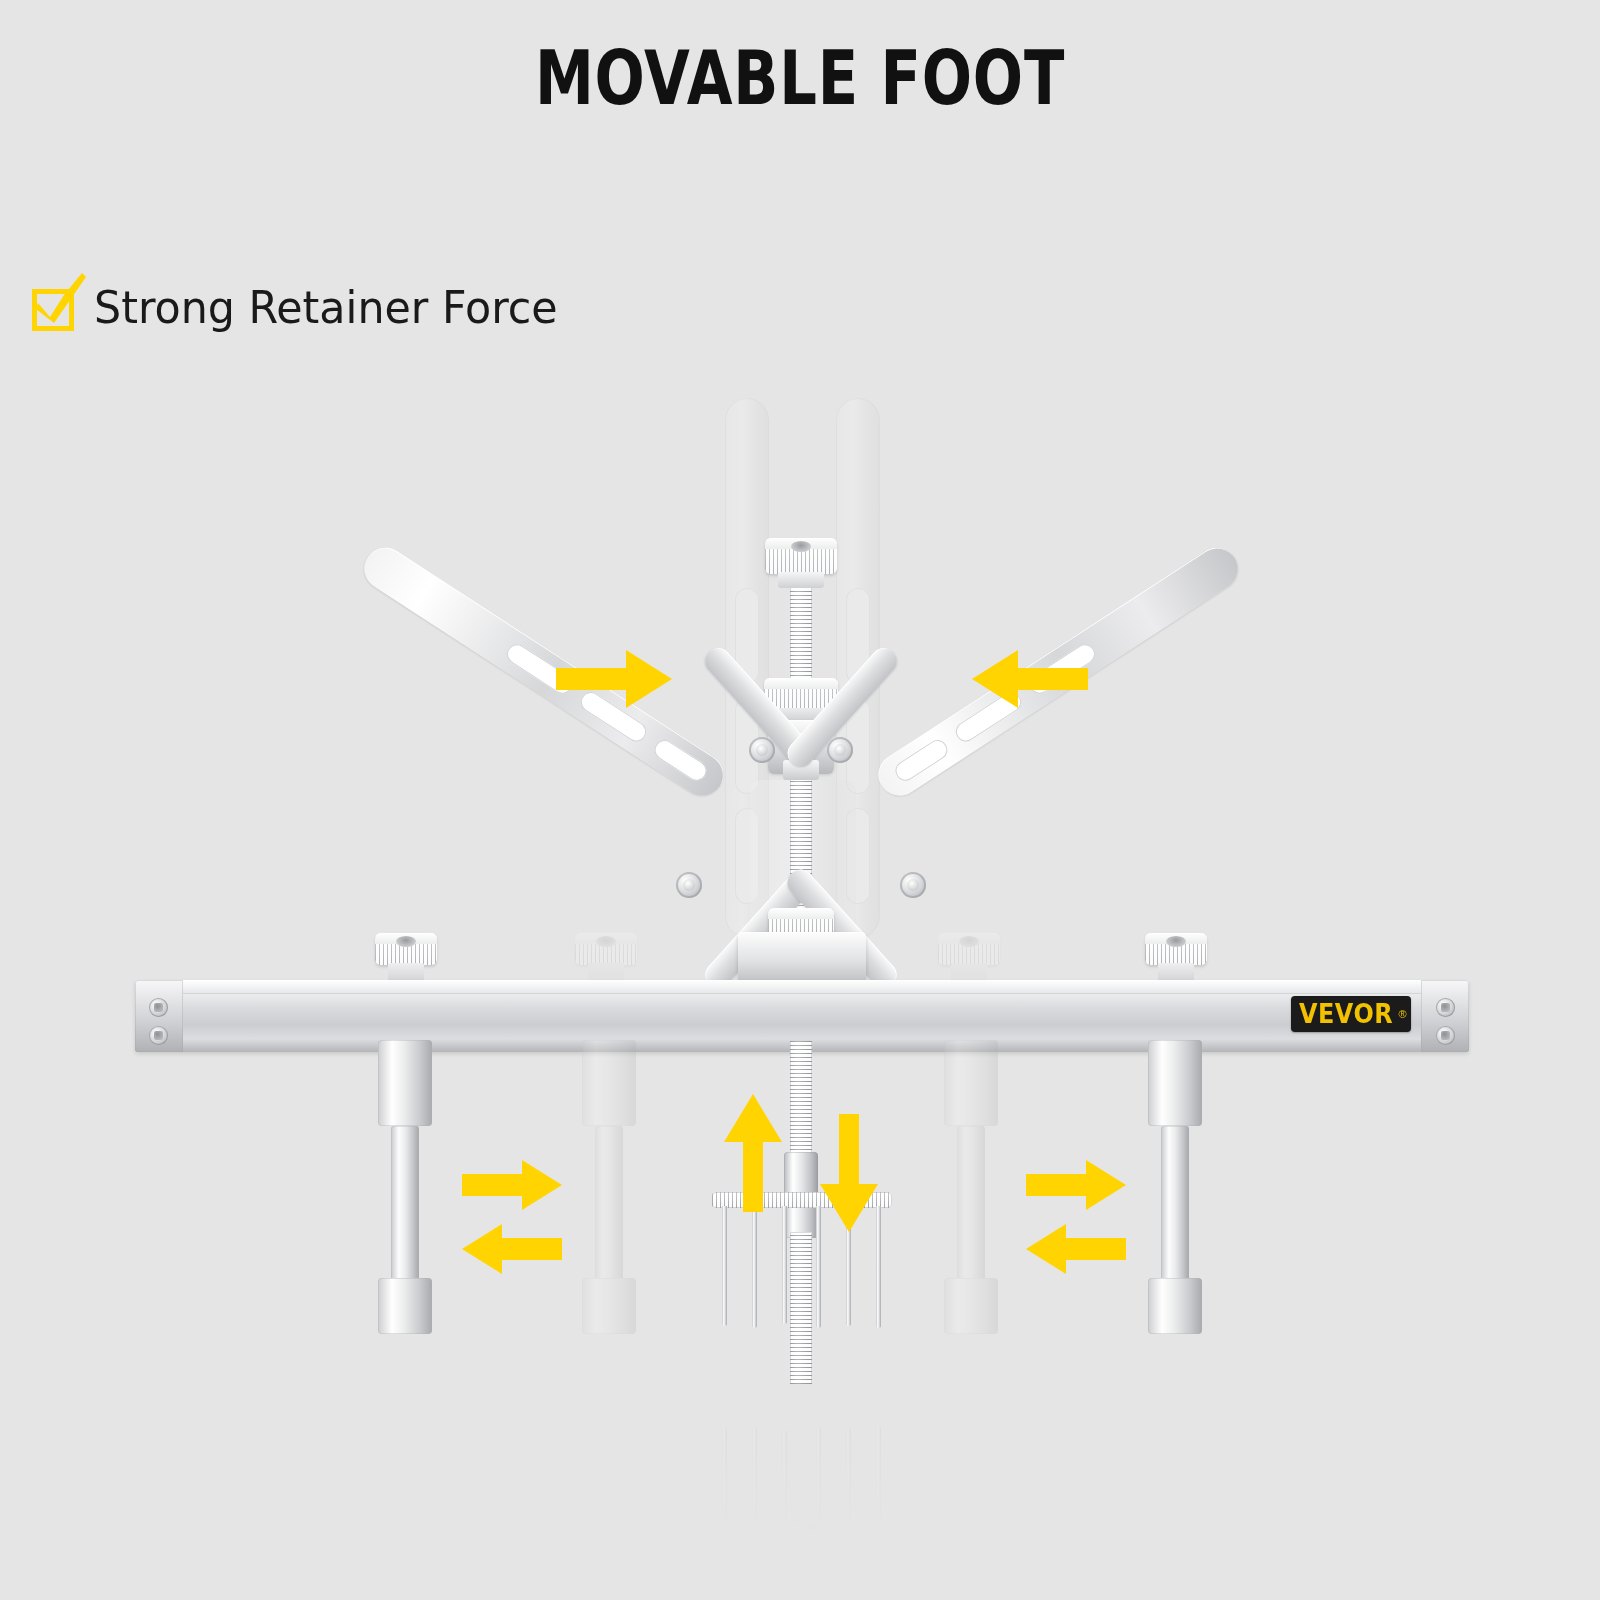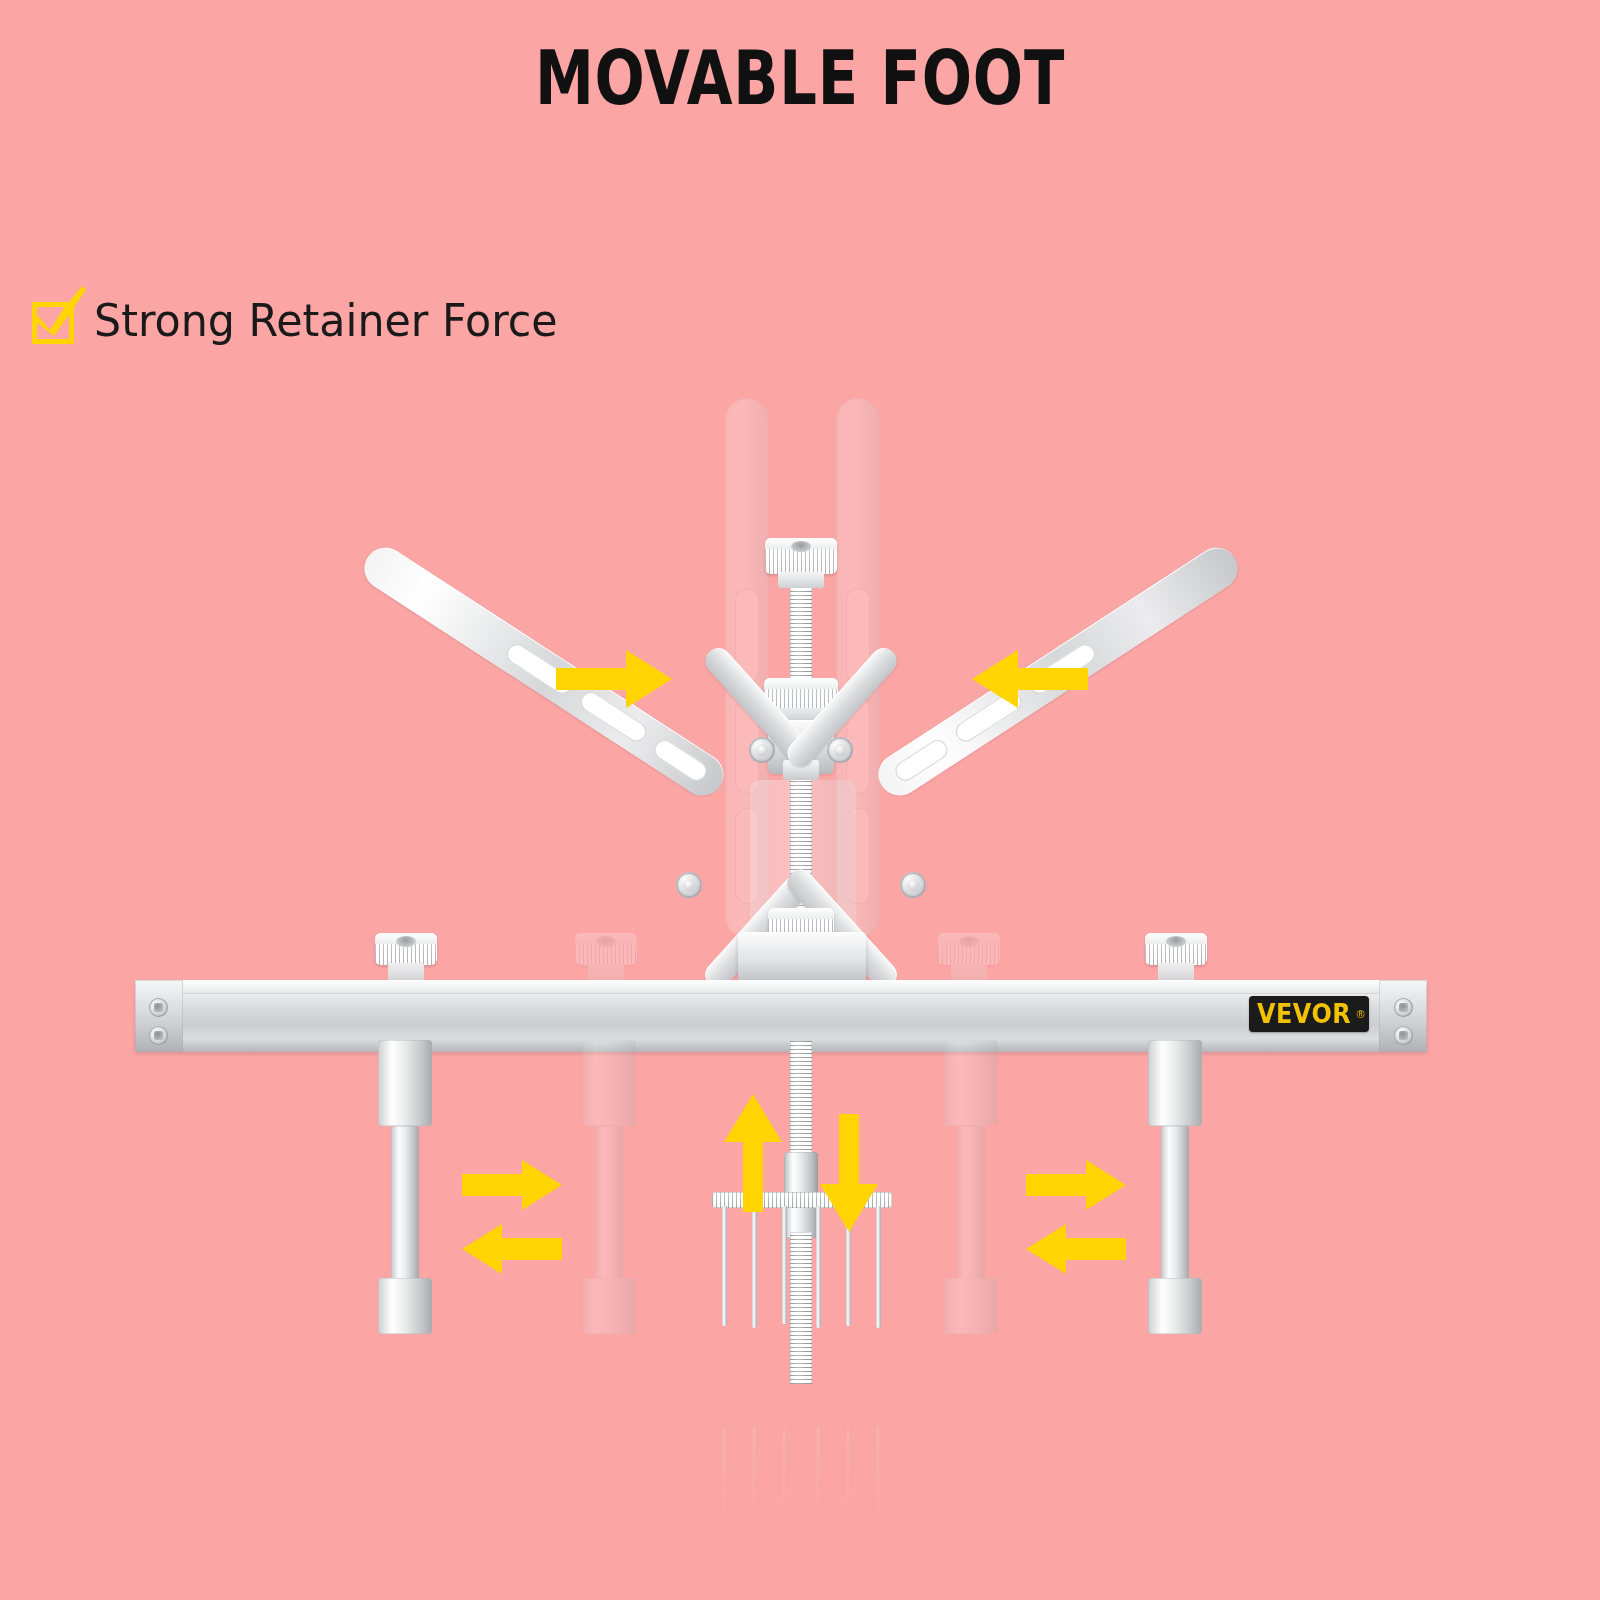--- a/index.html
+++ b/index.html
@@ -3,21 +3,21 @@
 <meta charset="utf-8">
 <style>
   html,body{margin:0;padding:0;}
   body{
     width:1600px;height:1600px;
     background:#ffffff;
     font-family:"Liberation Sans", sans-serif;
     overflow:hidden;
     position:relative;
   }
-  #page{position:relative;width:1600px;height:1600px;overflow:hidden;background:#fca5a5;}
+  #page{position:relative;width:1600px;height:1600px;overflow:hidden;background:#e5e5e5;}
 
   
   .title{
     position:absolute;left:0;top:38px;width:1600px;
     text-align:center;
     font-family:"DejaVu Sans","Liberation Sans",sans-serif;
     font-weight:bold;
     font-size:74px;
     line-height:80px;
     letter-spacing:1px;
@@ -32,21 +32,21 @@
     display:flex;align-items:center;justify-content:center;
   }
   .banner-text{
     font-family:"DejaVu Sans","Liberation Sans",sans-serif;
     font-weight:bold;font-size:42px;line-height:46px;color:#111;
     transform:scaleX(0.92);white-space:nowrap;
   }
 
   
   .features{
-    position:absolute;left:30px;top:279px;width:1540px;height:84px;
+    position:absolute;left:30px;top:266px;width:1540px;height:84px;
     display:flex;align-items:center;justify-content:space-between;
   }
   .feature{display:flex;align-items:center;}
   .chk{
     position:relative;width:50px;height:50px;flex:0 0 auto;
     margin-right:14px;
   }
   .chk .box{
     position:absolute;left:2px;top:6px;width:42px;height:42px;
     border:5px solid #FFD400;box-sizing:border-box;background:transparent;
@@ -132,20 +132,21 @@
     position:absolute;left:50%;top:3px;transform:translateX(-50%);
     width:20px;height:11px;border-radius:50%;
     background:radial-gradient(ellipse at 50% 40%,#9a9b9e,#cfd0d3 75%);
   }
 
   
   .bar{
     position:absolute;border-radius:3px;
     background:linear-gradient(180deg,#fbfbfb 0%,#f0f1f2 14%,#d9dadd 40%,#cccdd0 62%,#dcdde0 82%,#b4b5b8 100%);
     box-shadow:0 2px 4px rgba(0,0,0,.12),inset 0 1px 0 rgba(255,255,255,.95);
+    padding-left:42px;
   }
   .bar-top{
     position:absolute;left:0;top:0;width:100%;height:13px;border-radius:3px 3px 0 0;
     background:linear-gradient(180deg,#ffffff,#e7e8ea);
     border-bottom:1px solid rgba(160,162,166,.45);
   }
   .bar-cap{
     position:absolute;top:0;height:100%;width:48px;
     background:linear-gradient(180deg,#f7f7f8,#d2d3d6 55%,#b0b1b4);
     box-shadow:inset 0 0 0 1px rgba(160,162,166,.35);

